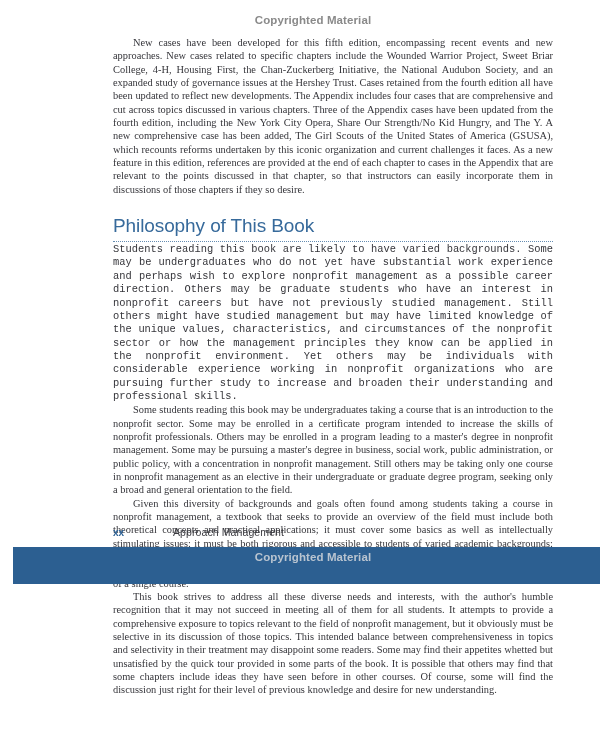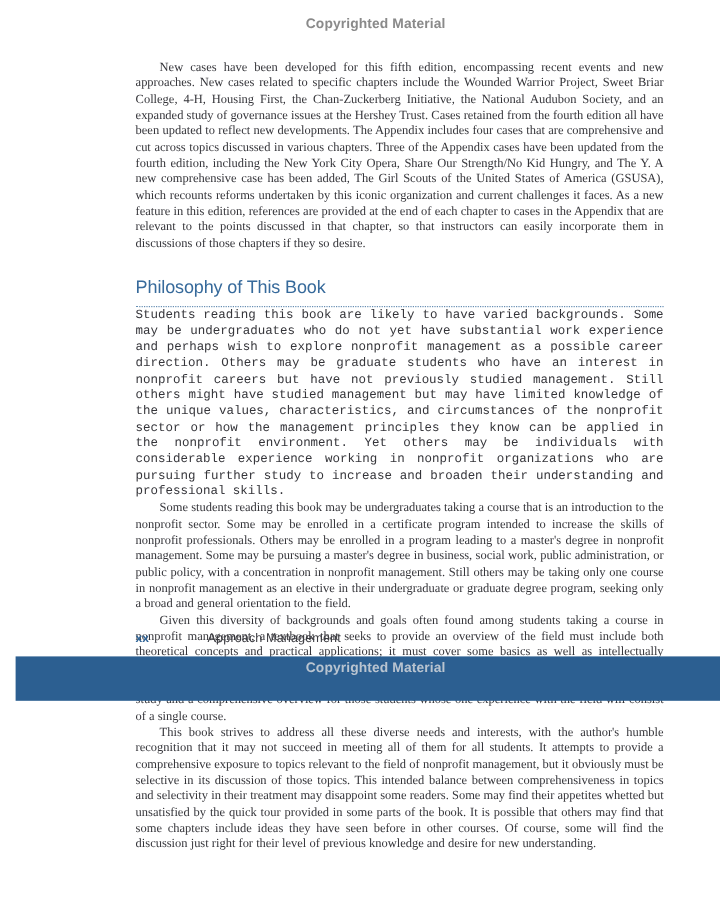--- a/index.html
+++ b/index.html
@@ -35,21 +35,21 @@
     font-size: 11.5px;
     font-weight: bold;
     letter-spacing: 0.1px;
     color: #8a8a8a;
     user-select: none;
   }
 
   
   .content {
     position: absolute;
-    top: 50px;
+    top: 36px;
     left: 100px;
     width: 440px;
   }
 
   p.body-par {
     margin: 0;
     text-align: justify;
     text-justify: inter-word;
     font-size: 10.4px;
     line-height: 13.35px;
@@ -63,21 +63,21 @@
   }
 
   
   .h1-wrap {
     margin-top: 19px;
     margin-bottom: 0;
   }
   h1.chapter-head {
     margin: 0;
     font-family: "Liberation Sans", "DejaVu Sans", sans-serif;
-    font-size: 15px;
+    font-size: 19px;
     font-weight: normal;
     color: #376a9b;
     letter-spacing: -0.1px;
     line-height: 22px;
   }
   .dotted-rule {
     margin-top: 4px;
     height: 1px;
     width: 100%;
     border-top: 1px dotted #5d87ae;

